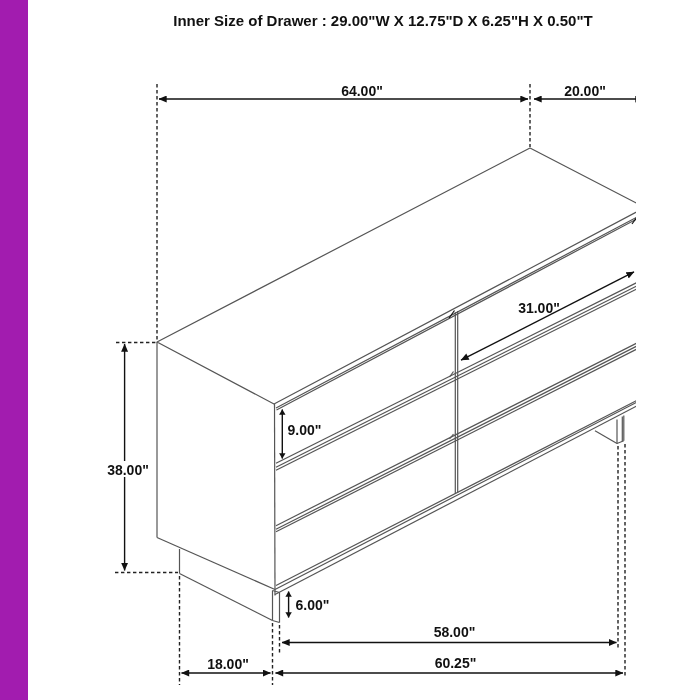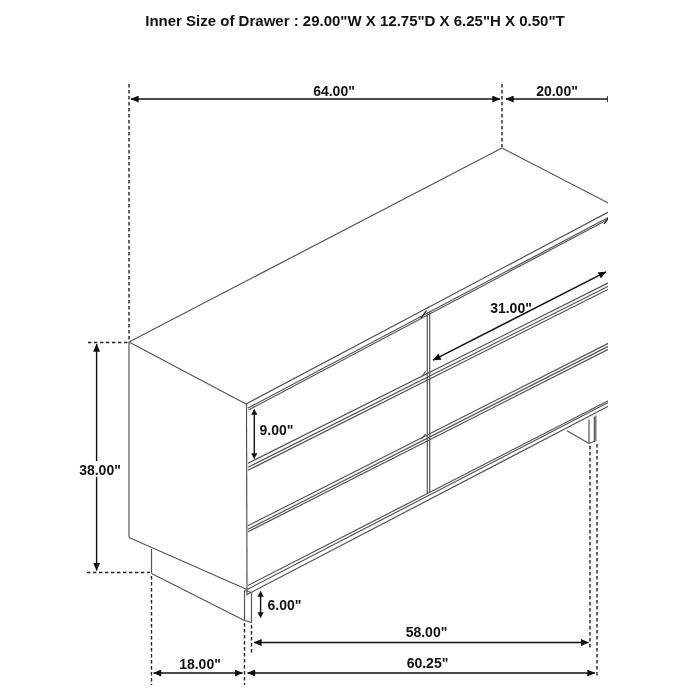--- a/index.html
+++ b/index.html
@@ -1,16 +1,16 @@
 <!DOCTYPE html>
 <html><head>
 <meta charset="utf-8">
 <style>
   html,body{margin:0;padding:0;background:#ffffff;}
-  .page{width:608px;height:700px;position:relative;background:#a21caf;overflow:hidden;}
+  .page{width:608px;height:700px;position:relative;background:#a21caf;overflow:hidden;padding-left:28px;}
   svg text{font-family:"Liberation Sans", sans-serif;font-weight:bold;fill:#111;}
 </style>
 </head>
 <body>
 <div class="page">
 <svg width="700" height="700" viewBox="0 0 700 700" xmlns="http://www.w3.org/2000/svg">
   <defs>
     <marker id="ar" markerWidth="10" markerHeight="9" refX="7.7" refY="3.5" orient="auto" markerUnits="userSpaceOnUse">
       <path d="M0,0 L8,3.5 L0,7 Z" fill="#111"></path>
     </marker>

